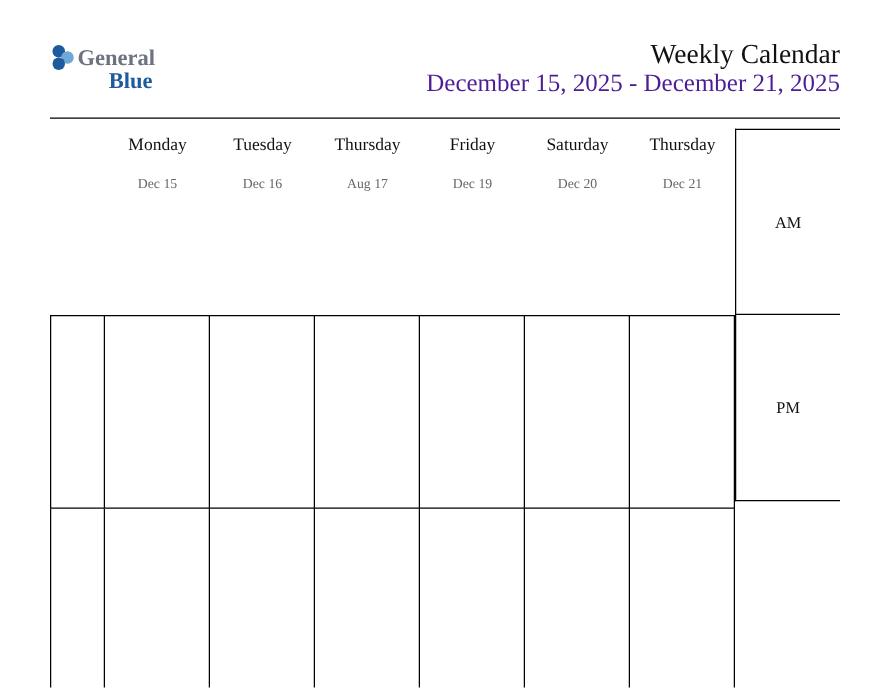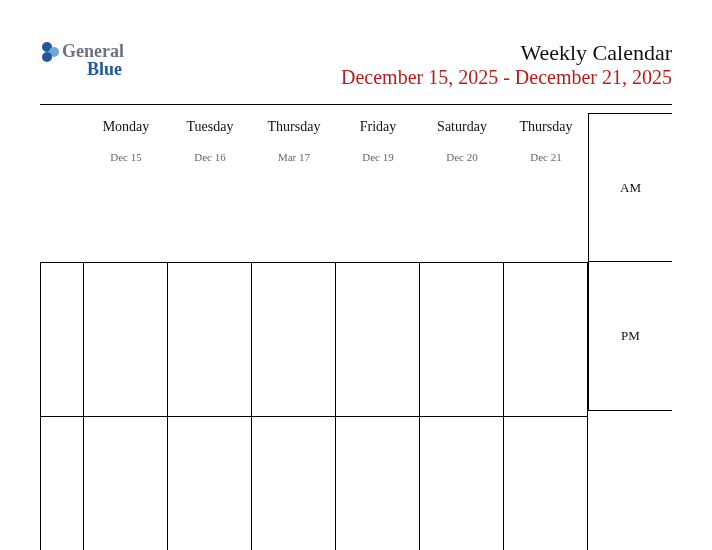--- a/index.html
+++ b/index.html
@@ -42,25 +42,24 @@
     .logo-icon {
       margin-right: 2px;
     }
     .title-block {
       text-align: right;
     }
     .title {
       font-size: 22px;
       color: #111;
       font-weight: normal;
-      margin-top: 10px;
     }
     .date-range {
       font-size: 20px;
-      color: #b91c1c;
+      color: #4c1d95;
       font-weight: normal;
     }
     .divider {
       border: none;
       border-top: 1px solid #000;
       margin-bottom: 8px;
     }
     .calendar {
       display: grid;
       grid-template-columns: 44px repeat(7, 1fr);
@@ -139,21 +138,21 @@
   <div class="col-header">
     <div class="day-name">Monday</div>
     <div class="day-date">Dec 15</div>
   </div>
   <div class="col-header">
     <div class="day-name">Tuesday</div>
     <div class="day-date">Dec 16</div>
   </div>
   <div class="col-header">
     <div class="day-name">Thursday</div>
-    <div class="day-date">Mar 17</div>
+    <div class="day-date">Aug 17</div>
   </div>
   <div class="col-header">
     <div class="day-name">Friday</div>
     <div class="day-date">Dec 19</div>
   </div>
   <div class="col-header">
     <div class="day-name">Saturday</div>
     <div class="day-date">Dec 20</div>
   </div>
   <div class="col-header">

